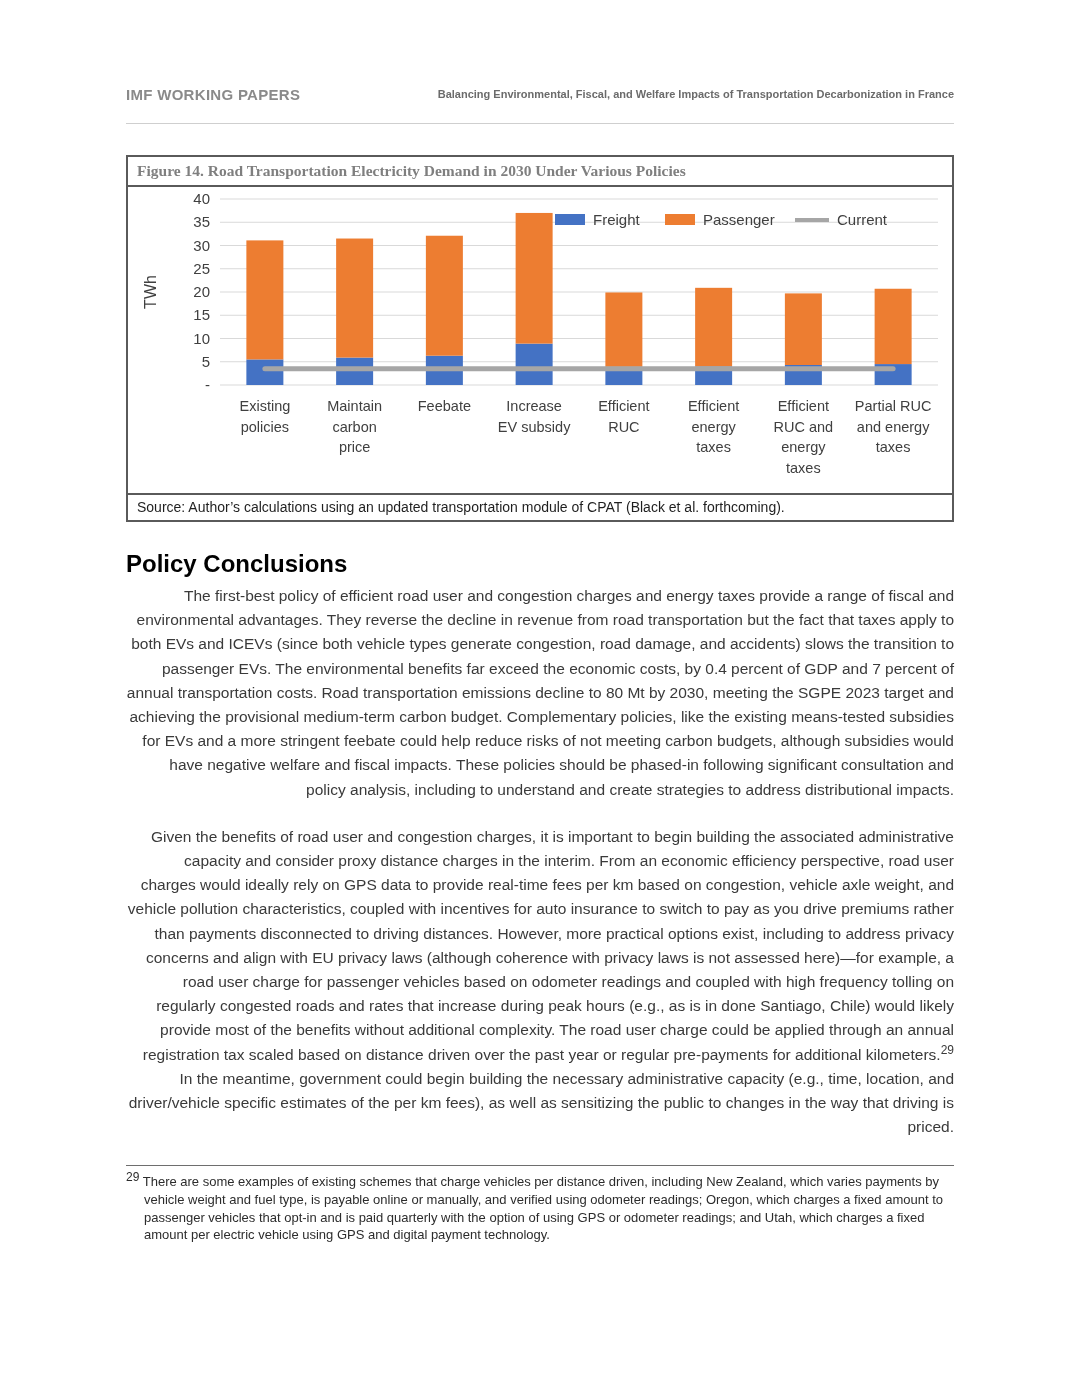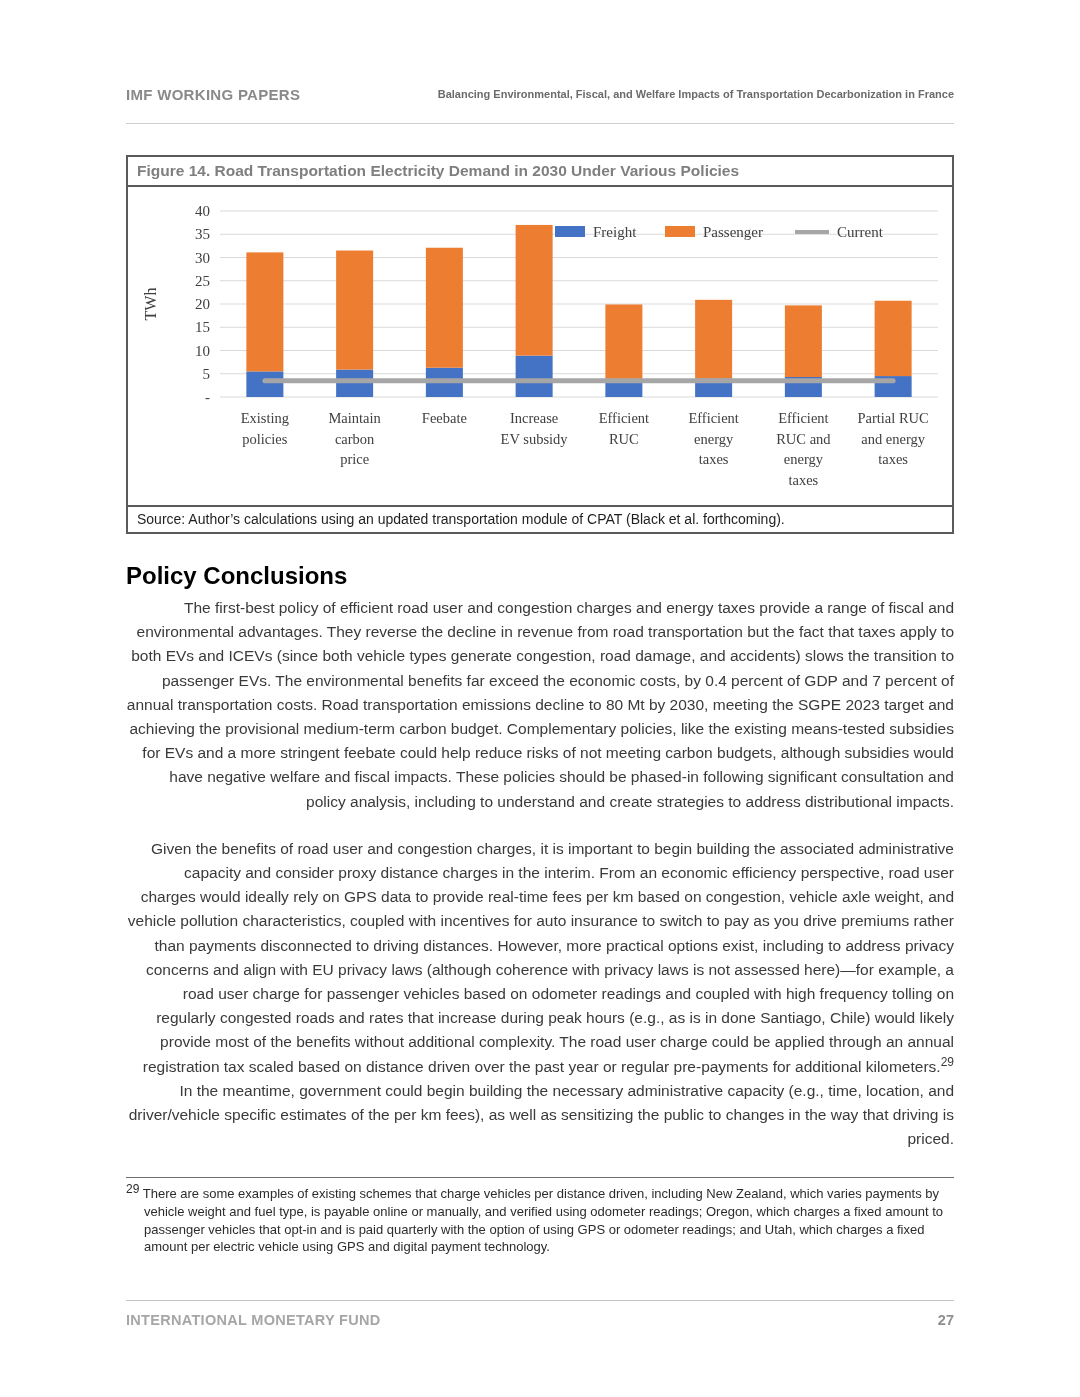--- a/index.html
+++ b/index.html
@@ -8,22 +8,22 @@
     font-family:"Liberation Sans","DejaVu Sans",sans-serif;color:#3a3a3a;
   }
   .page{width:828px;margin:0 auto;padding-top:86px;position:relative;}
   
   .hdr{display:flex;justify-content:space-between;align-items:center;}
   .hdr-left{font-size:15px;font-weight:bold;color:#8a8a8a;letter-spacing:.3px;white-space:nowrap;}
   .hdr-right{font-size:11px;font-weight:bold;color:#6b6b6b;text-align:right;max-width:620px;line-height:1.25;}
   .hdr-rule{border:none;border-top:1px solid #cfcfcf;margin:20px 0 0 0;}
   
   .figure{margin-top:31px;border:2px solid #5a5a5a;}
-  .fig-title{font-size:15.5px;font-weight:bold;color:#7f7f7f;padding:5px 9px;border-bottom:2px solid #5a5a5a;}
-  .fig-chart{padding:12px 4px 0 4px;background:#fff;font-family:Liberation Serif, serif;}
+  .fig-title{font-size:15.5px;font-weight:bold;color:#7f7f7f;padding:5px 9px;border-bottom:2px solid #5a5a5a;font-family:Liberation Serif, serif;}
+  .fig-chart{padding:0 4px 0 4px;background:#fff;}
   .fig-source{border-top:2px solid #5a5a5a;font-size:14px;color:#1f1f1f;padding:4px 9px 5px 9px;}
   
   .section-heading{margin-top:28px;font-size:24px;font-weight:bold;color:#000000;}
   .body-para{font-size:15.5px;line-height:24.2px;margin:6px 0 0 0;text-align:right;}
   .body-para + .body-para{margin-top:23px;}
   sup{font-size:12px;line-height:0;}
   
   .footnote{margin-top:26px;border-top:1px solid #6e6e6e;padding-top:7px;
             font-size:13px;line-height:17.6px;color:#2c2c2c;}
   .footnote-inner{padding-left:18px;text-indent:-18px;}
@@ -118,18 +118,14 @@
   <div class="section-heading">Policy Conclusions</div>
 
   <p class="body-para">The first-best policy of efficient road user and congestion charges and energy taxes provide a range of fiscal and environmental advantages. They reverse the decline in revenue from road transportation but the fact that taxes apply to both EVs and ICEVs (since both vehicle types generate congestion, road damage, and accidents) slows the transition to passenger EVs. The environmental benefits far exceed the economic costs, by 0.4 percent of GDP and 7 percent of annual transportation costs. Road transportation emissions decline to 80 Mt by 2030, meeting the SGPE 2023 target and achieving the provisional medium-term carbon budget. Complementary policies, like the existing means-tested subsidies for EVs and a more stringent feebate could help reduce risks of not meeting carbon budgets, although subsidies would have negative welfare and fiscal impacts. These policies should be phased-in following significant consultation and policy analysis, including to understand and create strategies to address distributional impacts.</p>
 
   <p class="body-para"><span>Given the benefits of road user and congestion charges, it is important to begin building the associated administrative capacity and consider proxy distance charges in the interim. From an economic efficiency perspective, road user charges would ideally rely on GPS data to provide real-time fees per km based on congestion, vehicle axle weight, and vehicle pollution characteristics, coupled with incentives for auto insurance to switch to pay as you drive premiums rather than payments disconnected to driving distances. However, more practical options exist, including to address privacy concerns and align with EU privacy laws (although coherence with privacy laws is not assessed here)—for example, a road user charge for passenger vehicles based on odometer readings and coupled with high frequency tolling on regularly congested roads and rates that increase during peak hours (e.g., as is in done Santiago, Chile) would likely provide most of the benefits without additional complexity. The road user charge could be applied through an annual registration tax scaled based on distance driven over the past year or regular pre-payments for additional kilometers.</span><sup>29</sup><span> In the meantime, government could begin building the necessary administrative capacity (e.g., time, location, and driver/vehicle specific estimates of the per km fees), as well as sensitizing the public to changes in the way that driving is priced.</span></p>
 
   <div class="footnote">
     <div class="footnote-inner"><sup>29</sup><span> There are some examples of existing schemes that charge vehicles per distance driven, including New Zealand, which varies payments by vehicle weight and fuel type, is payable online or manually, and verified using odometer readings; Oregon, which charges a fixed amount to passenger vehicles that opt-in and is paid quarterly with the option of using GPS or odometer readings; and Utah, which charges a fixed amount per electric vehicle using GPS and digital payment technology.</span></div>
   </div>
 
-  <div class="footer">
-    <div class="footer-left">INTERNATIONAL MONETARY FUND</div>
-    <div class="footer-page">27</div>
-  </div>
 
 </div>
 
 </body></html>

